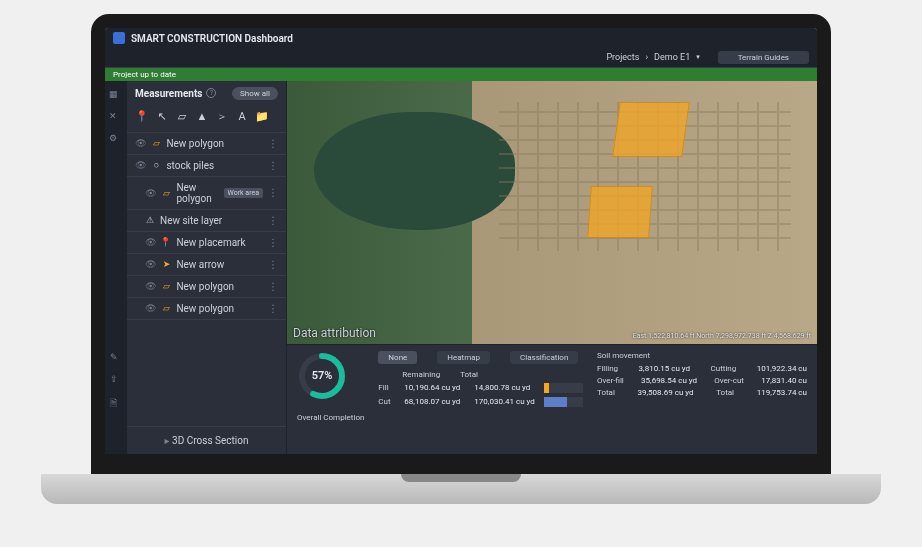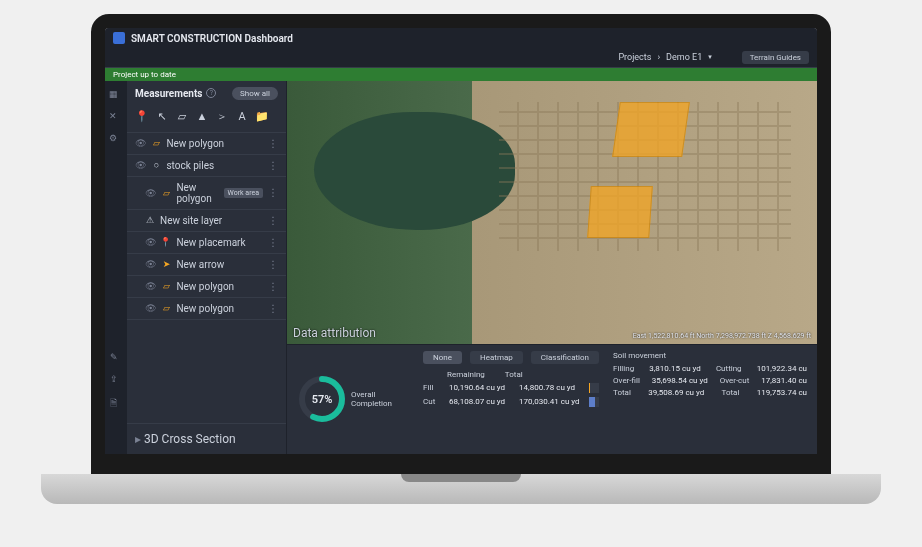--- a/index.html
+++ b/index.html
@@ -9,21 +9,21 @@
 .laptop-base { width:840px; height:30px; background:linear-gradient(to bottom,#d8d8d8,#b8b8b8); border-radius:0 0 16px 16px; position:relative; }
 .laptop-base::before { content:''; position:absolute; top:0; left:50%; transform:translateX(-50%); width:120px; height:8px; background:#888; border-radius:0 0 8px 8px; }
 
 .app { width:100%; height:100%; background:#2a2f3a; color:#cbd1dc; font-size:9px; display:flex; flex-direction:column; }
 .titlebar { background:#1e222b; padding:4px 8px; display:flex; align-items:flex-end; gap:6px; }
 .titlebar .logo { width:12px; height:12px; background:#3a6fd8; display:inline-block; border-radius:2px; }
 .titlebar .title { font-weight:600; font-size:10px; color:#e5e8ef; }
 
 .breadcrumb-row { background:#1e222b; padding:3px 8px; display:flex; align-items:center; gap:6px; border-bottom:1px solid #363c48;justify-content:flex-end; }
 .breadcrumb { font-size:9px; color:#cbd1dc; }
-.tg-btn { background:#363c48; padding:2px 8px; border-radius:3px; font-size:8px; color:#cbd1dc; margin-left:24px; }
+.tg-btn { background:#363c48; padding:2px 20px; border-radius:3px; font-size:8px; color:#cbd1dc; margin-left:12px; }
 
 .status-bar { background:#2e7d32; color:#fff; padding:2px 8px; font-size:8px; }
 
 .main { flex:1; display:flex; overflow:hidden; }
 .rail { width:22px; background:#1e222b; display:flex; flex-direction:column; align-items:center; gap:8px; padding-top:8px; }
 .rail .ri { width:14px; height:14px; color:#7b8294; cursor:pointer; }
 
 .panel { width:160px; background:#2a2f3a; border-right:1px solid #1e222b; display:flex; flex-direction:column; overflow:hidden; }
 .panel-header { padding:6px 8px; display:flex; align-items:center; justify-content:space-between; }
 .panel-title { font-size:10px; font-weight:700; color:#e5e8ef; }
@@ -36,46 +36,46 @@
 .measure-list { flex:1; overflow:auto; }
 .m-item { padding:5px 8px; display:flex; align-items:center; gap:5px; border-bottom:1px solid #363c48; cursor:pointer; }
 .m-item.sub { padding-left:18px; }
 .m-icon { width:10px; height:10px; display:inline-flex; align-items:center; justify-content:center; font-size:9px; }
 .m-label { flex:1; font-size:10px; color:#cbd1dc; }
 .m-tag { background:#4a505e; padding:1px 4px; border-radius:2px; font-size:7px; }
 .m-more { color:#7b8294; font-size:10px; cursor:pointer; }
 .poly-icon { color:#f5a623; }
 .eye-icon { color:#7b8294; font-size:9px; }
 
-.section-footer { padding:8px; border-top:1px solid #363c48; font-size:12px; color:#cbd1dc; cursor:pointer; }
+.section-footer { padding:8px; border-top:1px solid #363c48; font-size:10px; color:#cbd1dc; cursor:pointer;text-align:center; }
 .section-footer::before { content:'▸ '; color:#7b8294; }
 
 .map-area { flex:1; position:relative; background:linear-gradient(to right, #3a5a3a 0%, #4a6a4a 35%, #a89878 35%, #b8a888 100%); overflow:hidden; }
 .lake { position:absolute; left:5%; top:12%; width:38%; height:45%; background:#2a4a3a; border-radius:50% 45% 48% 52%; }
 .street-grid { position:absolute; left:40%; top:8%; right:5%; bottom:35%; opacity:.4; background:repeating-linear-gradient(0deg,transparent 0,transparent 12px,#8a7858 12px,#8a7858 14px),repeating-linear-gradient(90deg,transparent 0,transparent 18px,#8a7858 18px,#8a7858 20px); }
 .polygon-overlay { position:absolute; background:#f5a623; opacity:.75; border:1px solid #d48806; }
 .poly1 { left:62%; top:8%; width:70px; height:55px; transform:skewX(-8deg); }
 .poly2 { left:57%; top:40%; width:62px; height:52px; transform:skewX(-4deg); }
 .coords { position:absolute; right:6px; bottom:4px; font-size:7px; color:#e5e8ef; text-shadow:0 0 2px #000; }
 .credits { position:absolute; left:6px; bottom:4px; font-size:12px; color:#cbd1dc; text-shadow:0 0 2px #000; }
 
 .bottom-panel { height:110px; background:#2a2f3a; border-top:1px solid #1e222b; display:flex; flex-direction:column; }
 .tabs { display:flex; gap:2px; padding:0 10px; border-bottom:1px solid #363c48; }
 .tab { padding:5px 10px; font-size:8px; color:#7b8294; cursor:pointer; }
 .tab.active { color:#1abc9c; border-bottom:2px solid #1abc9c; }
 
 .progress-body { flex:1; display:flex; padding:6px 10px; gap:14px; }
-.donut-wrap { display:flex; align-items:center; gap:4px; }
+.donut-wrap { display:flex; flex-direction:column; gap:12px; }
 .donut { width:50px; height:50px; position:relative; }
 .donut svg { transform:rotate(-90deg); }
 .donut-label { position:absolute; inset:0; display:flex; align-items:center; justify-content:center; font-size:11px; font-weight:600; color:#e5e8ef; }
 .donut-caption { font-size:8px; color:#cbd1dc; }
 
 .fillcut { flex:1; }
-.seg-row { display:flex; gap:8px; margin-bottom:6px; }
+.seg-row { display:flex; gap:20px; margin-bottom:6px; }
 .seg { background:#363c48; padding:2px 10px; border-radius:3px; font-size:8px; cursor:pointer; }
 .seg.active { background:#4a505e; }
 .fc-headers { display:flex; gap:20px; font-size:8px; color:#cbd1dc; margin-bottom:4px; padding-left:24px; }
 .fc-row { display:flex; align-items:center; gap:8px; font-size:8px; margin-bottom:4px; }
 .fc-label { width:18px; color:#cbd1dc; }
 .fc-val { width:62px; color:#e5e8ef; }
 .fc-bar { flex:1; height:10px; background:#363c48; position:relative; overflow:hidden; }
 .fc-bar-fill { height:100%; background:#f5a623; }
 .fc-bar-cut { height:100%; background:#5d7ec9; }
 

